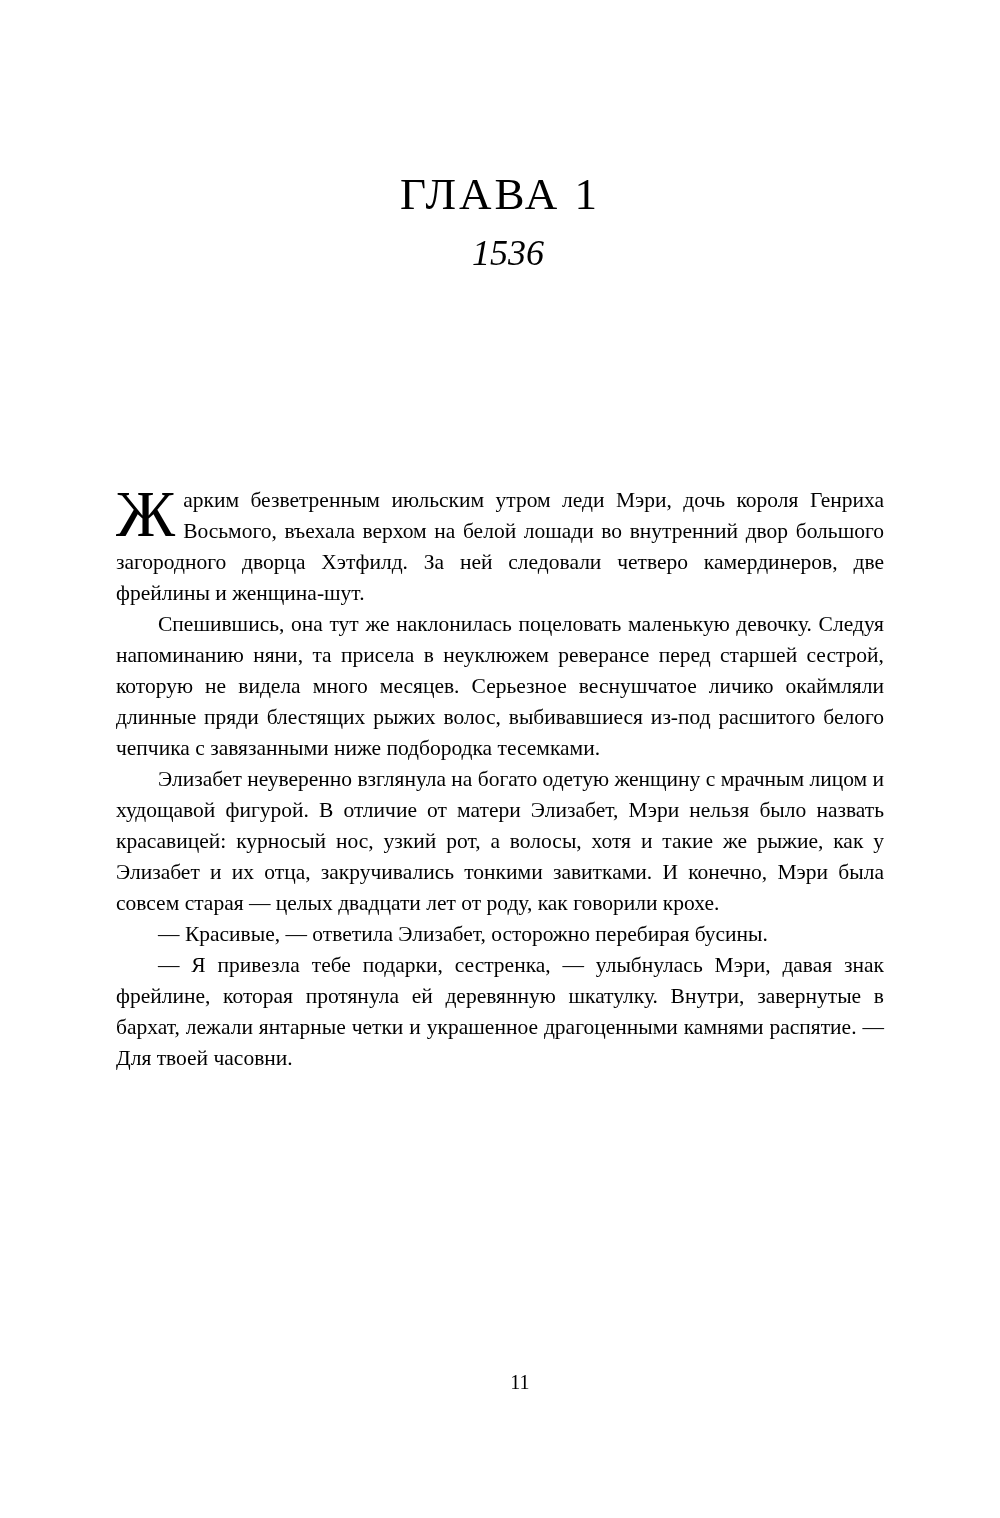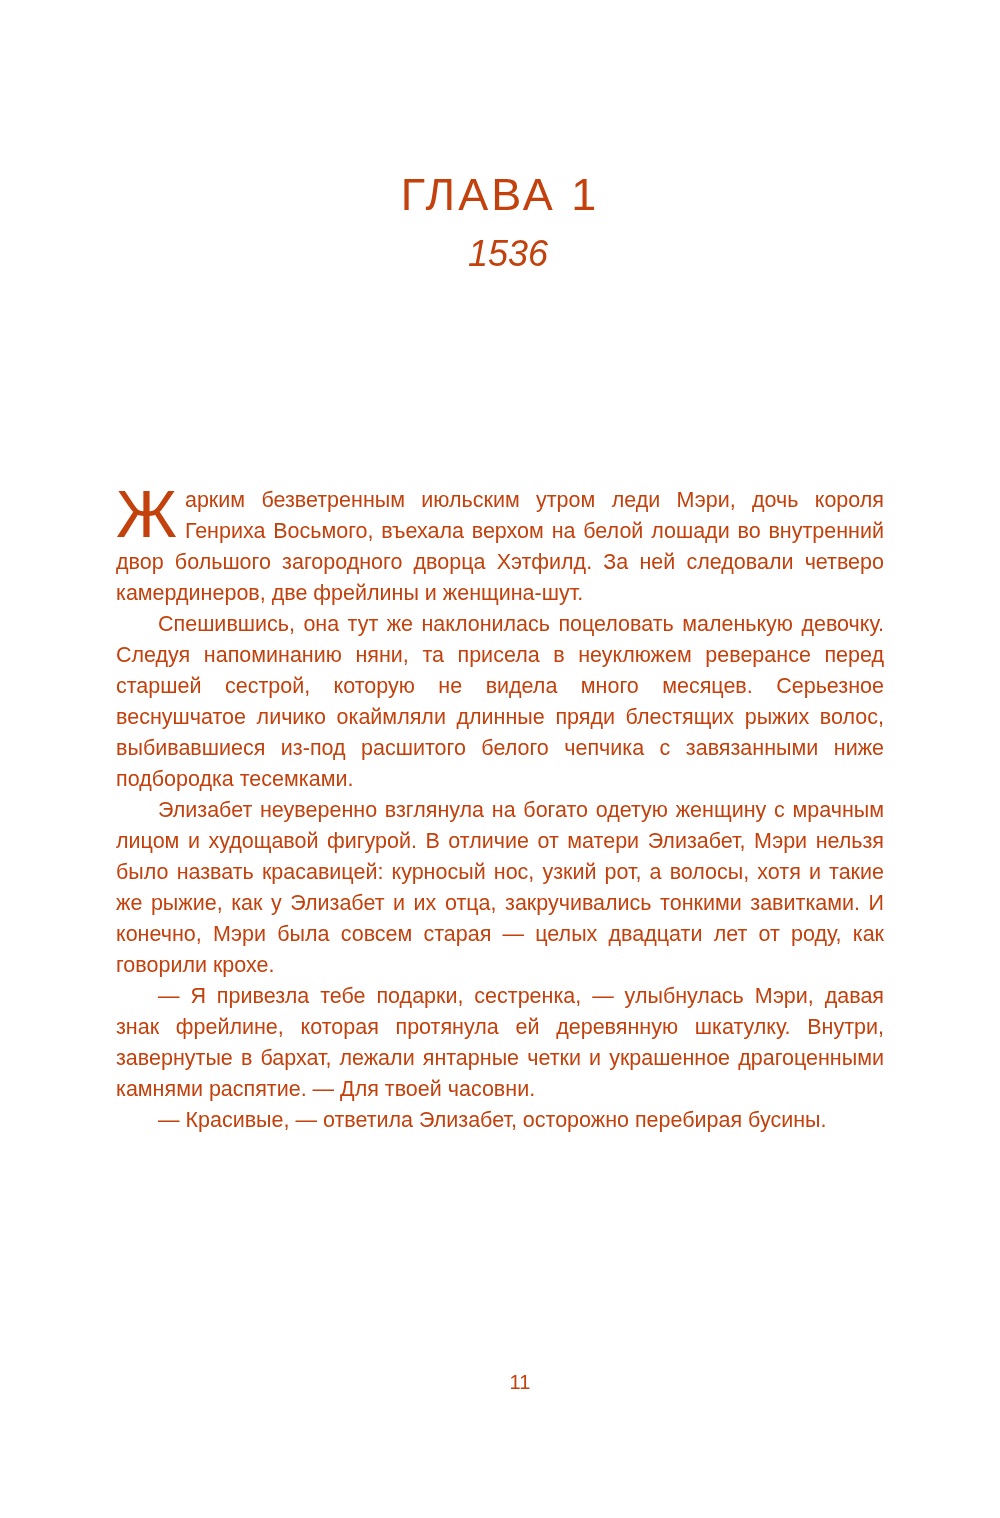--- a/index.html
+++ b/index.html
@@ -6,22 +6,22 @@
     margin: 0;
     padding: 0;
     background: #ffffff;
   }
   .page {
     position: relative;
     width: 976px;
     height: 1518px;
     margin: 0 auto;
     background: #ffffff;
-    color: #c2410c;
-    font-family: Liberation Sans, sans-serif;
+    color: #000000;
+    font-family: Liberation Serif, serif;
     overflow: hidden;
   }
   .chapter-head {
     padding-top: 170px;
     text-align: center;
   }
   .chapter-title {
     font-size: 45px;
     line-height: 1.1;
     font-weight: normal;
@@ -74,18 +74,18 @@
 <div class="page">
   <div class="chapter-head">
     <h1 class="chapter-title">ГЛАВА 1</h1>
     <h2 class="chapter-subtitle">1536</h2>
   </div>
 
   <div class="body-text">
       <p class="first"><span class="dropcap">Ж</span>арким безветренным июльским утром леди Мэри, дочь короля Генриха Восьмого, въехала верхом на белой лошади во внутренний двор большого загородного дворца Хэтфилд. За ней следовали четверо камердинеров, две фрейлины и женщина-шут.</p>
       <p>Спешившись, она тут же наклонилась поцеловать маленькую девочку. Следуя напоминанию няни, та присела в неуклюжем реверансе перед старшей сестрой, которую не видела много месяцев. Серьезное веснушчатое личико окаймляли длинные пряди блестящих рыжих волос, выбивавшиеся из-под расшитого белого чепчика с завязанными ниже подбородка тесемками.</p>
       <p>Элизабет неуверенно взглянула на богато одетую женщину с мрачным лицом и худощавой фигурой. В отличие от матери Элизабет, Мэри нельзя было назвать красавицей: курносый нос, узкий рот, а волосы, хотя и такие же рыжие, как у Элизабет и их отца, закручивались тонкими завитками. И конечно, Мэри была совсем старая — целых двадцати лет от роду, как говорили крохе.</p>
+      <p>— Красивые, — ответила Элизабет, осторожно перебирая бусины.</p>
       <p>— Я привезла тебе подарки, сестренка, — улыбнулась Мэри, давая знак фрейлине, которая протянула ей деревянную шкатулку. Внутри, завернутые в бархат, лежали янтарные четки и украшенное драгоценными камнями распятие. — Для твоей часовни.</p>
-      <p>— Красивые, — ответила Элизабет, осторожно перебирая бусины.</p>
     </div>
 
   <div class="page-number">11</div>
 </div>
 
 </body></html>

